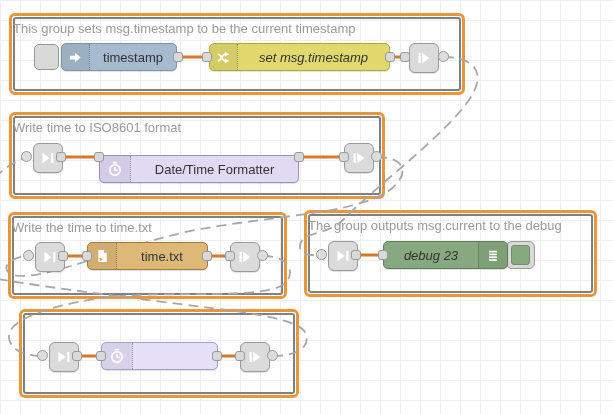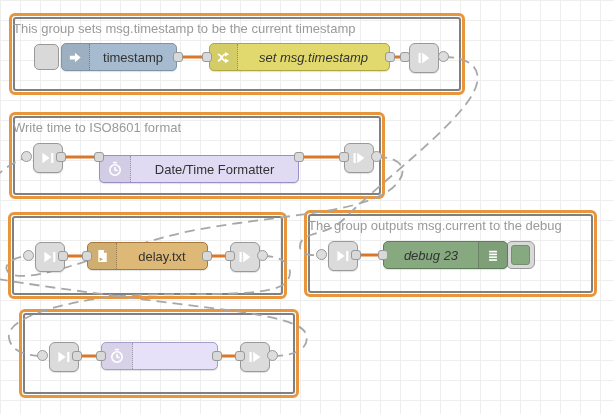--- a/index.html
+++ b/index.html
@@ -44,20 +44,21 @@
   <div class="group" style="left:9px;top:13px;width:456px;height:82px;">
     <div class="group-inner"></div>
     <div class="group-label">This group sets msg.timestamp to be the current timestamp</div>
   </div>
   <div class="group" style="left:9px;top:112px;width:376px;height:87px;">
     <div class="group-inner"></div>
     <div class="group-label">Write time to ISO8601 format</div>
   </div>
   <div class="group" style="left:8px;top:212px;width:279px;height:87px;">
     <div class="group-inner"></div>
+    <div class="group-label">Write the time to time.txt</div>
   </div>
   <div class="group" style="left:304px;top:210px;width:293px;height:87px;">
     <div class="group-inner"></div>
     <div class="group-label">The group outputs msg.current to the debug</div>
   </div>
   <div class="group" style="left:19px;top:309px;width:280px;height:89px;">
     <div class="group-inner"></div>
   </div>
 
   <svg id="wires" viewBox="0 0 613 414">
@@ -157,21 +158,21 @@
   </div>
 
   <div class="node" style="left:87px;top:242px;width:121px;background:#deb877;border-color:#a8793c;">
     <div class="iconbox" style="width:28px;">
       <svg width="15" height="16" viewBox="0 0 16 16">
         <path d="M3.5 1.5 H9.5 L12.5 4.5 V14.5 H3.5 z" fill="#fff"></path>
         <path d="M9.5 1.5 V4.5 H12.5 z" fill="#cfa359"></path>
         <path d="M5 9.5 L8.4 11.4 L5 13.3 z" fill="#cfa359"></path>
       </svg>
     </div>
-    <div class="nlabel">delay.txt</div>
+    <div class="nlabel">time.txt</div>
   </div>
 
   <div class="linknode" style="left:230px;top:242px;">
     <svg width="16" height="16" viewBox="0 0 16 16">
       <rect x="2.5" y="3" width="2.2" height="10" fill="#fff"></rect>
         <path d="M6.2 2.8 L13.4 8 L6.2 13.2 z" fill="#fff"></path>
     </svg>
   </div>
 
   <div class="cport" style="left:23px;top:250px;"></div>

